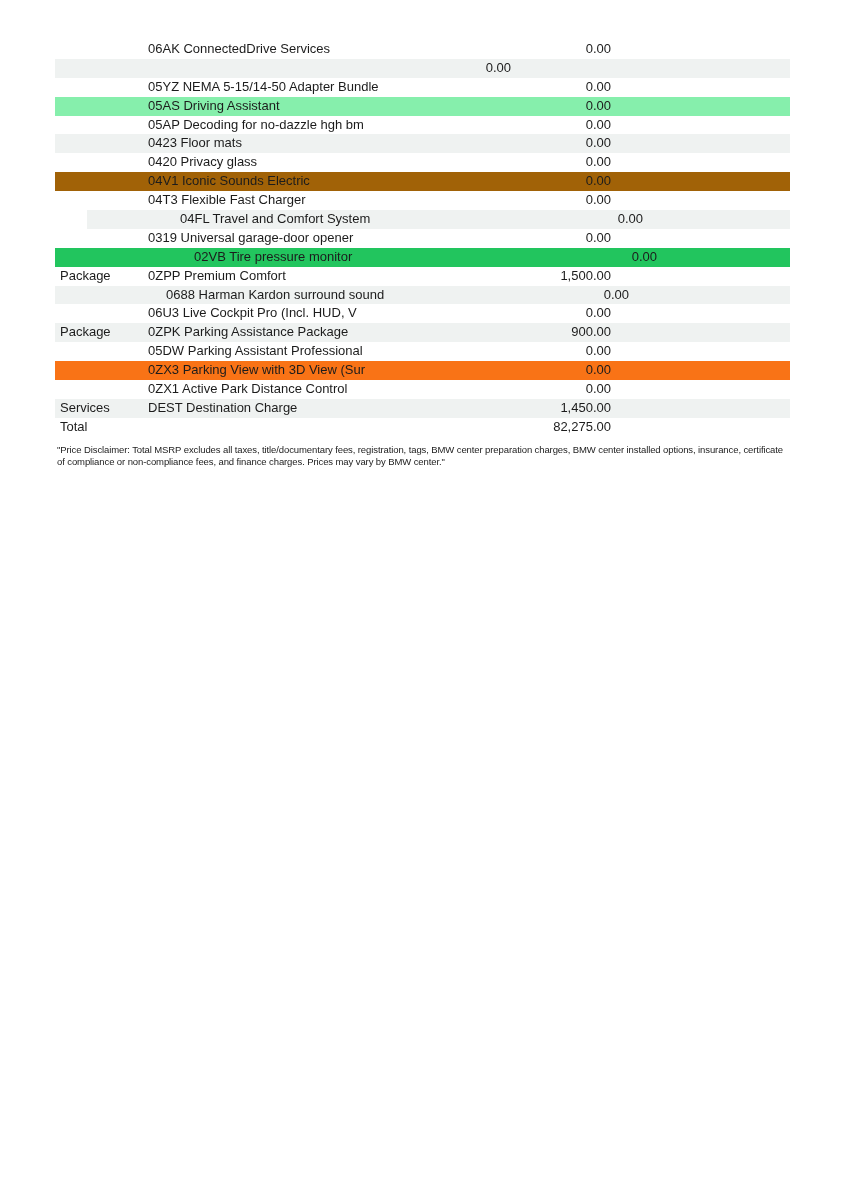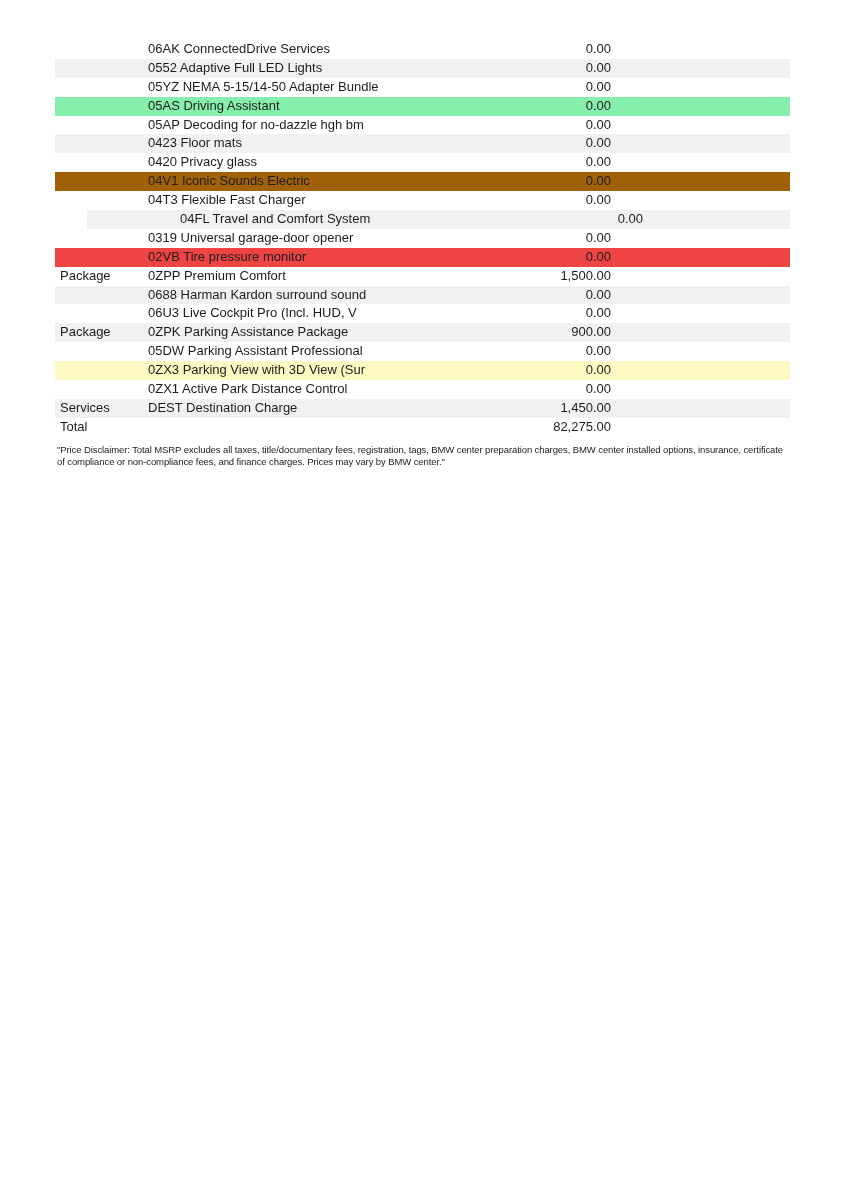--- a/index.html
+++ b/index.html
@@ -54,21 +54,20 @@
 
   <div class="doc-table">
       <div class="row">
       <span class="cell cat"></span>
       <span class="cell item">06AK ConnectedDrive Services</span>
       <span class="cell price">0.00</span>
       <span class="cell spacer"></span>
     </div>
       <div class="row" style="background: rgb(239, 242, 241);">
       <span class="cell cat"></span>
-      <span class="cell item">0552 Adaptive Full LED Lights</span>
       <span class="cell price">0.00</span>
       <span class="cell spacer"></span>
     </div>
       <div class="row">
       <span class="cell cat"></span>
       <span class="cell item">05YZ NEMA 5-15/14-50 Adapter Bundle</span>
       <span class="cell price">0.00</span>
       <span class="cell spacer"></span>
     </div>
       <div class="row" style="background: #86efac;">
@@ -112,33 +111,33 @@
       <span class="cell item">04FL Travel and Comfort System</span>
       <span class="cell price">0.00</span>
       <span class="cell spacer"></span>
     </div>
       <div class="row">
       <span class="cell cat"></span>
       <span class="cell item">0319 Universal garage-door opener</span>
       <span class="cell price">0.00</span>
       <span class="cell spacer"></span>
     </div>
-      <div class="row" style="background: #ef4444;">
+      <div class="row" style="background: #22c55e; padding-left: 46px;">
       <span class="cell cat"></span>
       <span class="cell item">02VB Tire pressure monitor</span>
       <span class="cell price">0.00</span>
       <span class="cell spacer"></span>
     </div>
       <div class="row">
       <span class="cell cat">Package</span>
       <span class="cell item">0ZPP Premium Comfort</span>
       <span class="cell price">1,500.00</span>
       <span class="cell spacer"></span>
     </div>
-      <div class="row" style="background: rgb(239, 242, 241);">
+      <div class="row" style="background: rgb(239, 242, 241); padding-left: 18px;">
       <span class="cell cat"></span>
       <span class="cell item">0688 Harman Kardon surround sound</span>
       <span class="cell price">0.00</span>
       <span class="cell spacer"></span>
     </div>
       <div class="row">
       <span class="cell cat"></span>
       <span class="cell item">06U3 Live Cockpit Pro (Incl. HUD, V</span>
       <span class="cell price">0.00</span>
       <span class="cell spacer"></span>
@@ -148,21 +147,21 @@
       <span class="cell item">0ZPK Parking Assistance Package</span>
       <span class="cell price">900.00</span>
       <span class="cell spacer"></span>
     </div>
       <div class="row">
       <span class="cell cat"></span>
       <span class="cell item">05DW Parking Assistant Professional</span>
       <span class="cell price">0.00</span>
       <span class="cell spacer"></span>
     </div>
-      <div class="row" style="background: #fef9c3;">
+      <div class="row" style="background: #f97316;">
       <span class="cell cat"></span>
       <span class="cell item">0ZX3 Parking View with 3D View (Sur</span>
       <span class="cell price">0.00</span>
       <span class="cell spacer"></span>
     </div>
       <div class="row">
       <span class="cell cat"></span>
       <span class="cell item">0ZX1 Active Park Distance Control</span>
       <span class="cell price">0.00</span>
       <span class="cell spacer"></span>

